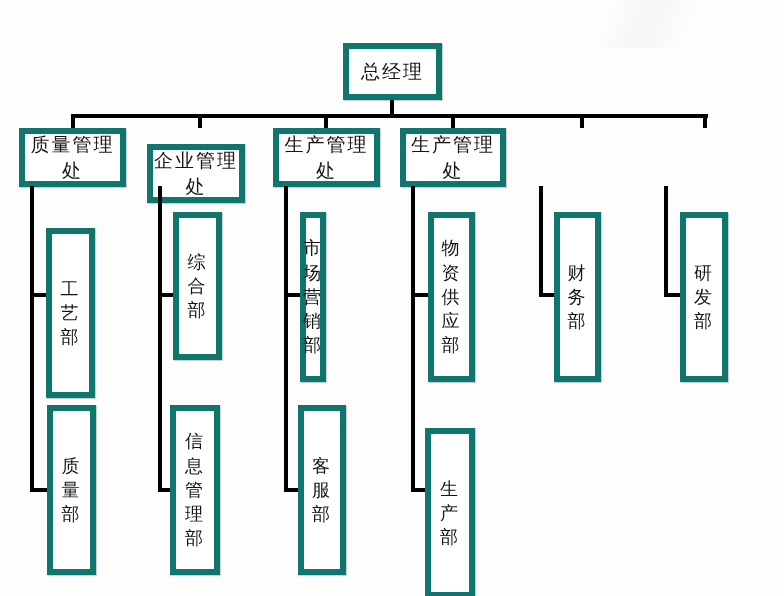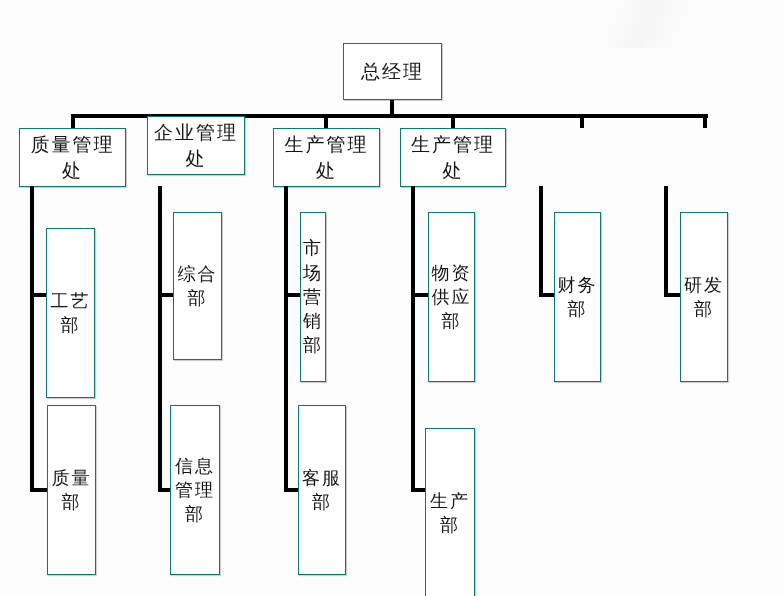--- a/index.html
+++ b/index.html
@@ -14,21 +14,21 @@
   }
   .smudge {
     position: absolute;
     left: 520px; top: 0; width: 264px; height: 48px;
     background: linear-gradient(112deg, rgba(0,0,0,0) 32%, rgba(0,0,0,0.03) 48%, rgba(0,0,0,0) 64%);
     pointer-events: none;
   }
   .box {
     position: absolute;
     background: #ffffff;
-    border: 1px solid #0f766e;
+    border: 6px solid #0f766e;
     box-shadow: 1px 1px 1px rgba(0,0,0,0.18);
     display: flex;
     align-items: center;
     justify-content: center;
     text-align: center;
     color: #141414;
   }
   .lbl {
     white-space: pre-line;
     letter-spacing: 2px;
@@ -56,21 +56,21 @@
   <div class="line" style="left:198px;top:114px;width:4px;height:14px"></div>
   <div class="line" style="left:324px;top:114px;width:4px;height:14px"></div>
   <div class="line" style="left:451px;top:114px;width:4px;height:14px"></div>
   <div class="line" style="left:580px;top:114px;width:4px;height:14px"></div>
   <div class="line" style="left:703px;top:114px;width:4px;height:14px"></div>
 
   <div class="box lvl2" style="left:19px;top:128px;width:107px;height:59px">
     <span class="lbl">质量管理
 处</span>
   </div>
-  <div class="box lvl2" style="left:147px;top:116px;width:98px;height:59px">
+  <div class="box lvl2" style="left:147px;top:144px;width:98px;height:59px">
     <span class="lbl">企业管理
 处</span>
   </div>
   <div class="box lvl2" style="left:273px;top:128px;width:107px;height:59px">
     <span class="lbl">生产管理
 处</span>
   </div>
   <div class="box lvl2" style="left:400px;top:128px;width:106px;height:59px">
     <span class="lbl">生产管理
 处</span>

